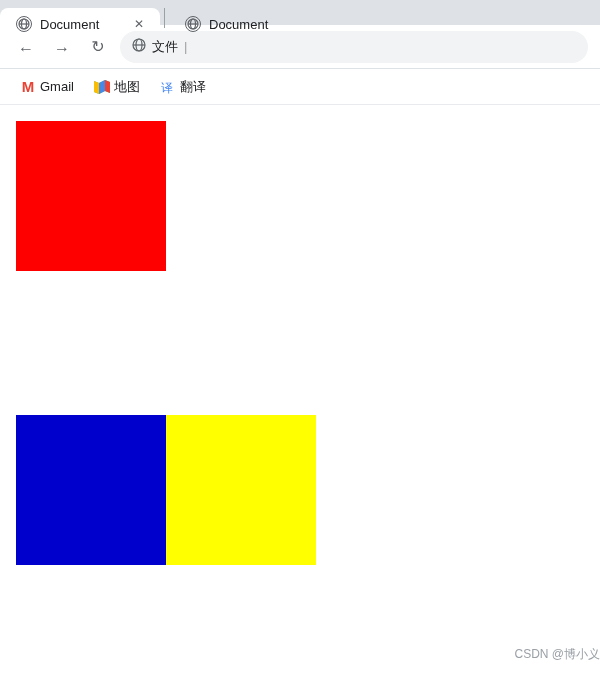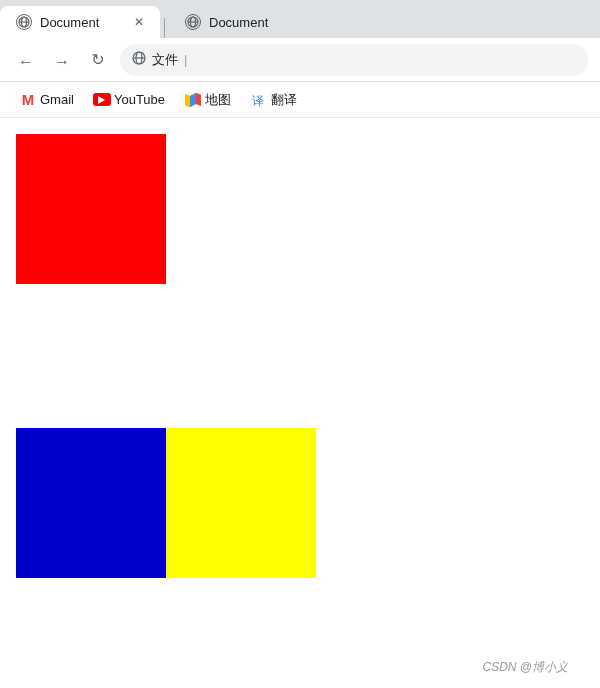--- a/index.html
+++ b/index.html
@@ -18,24 +18,24 @@
 
     
     .browser-chrome {
       background: #dee1e6;
       width: 100%;
     }
 
     
     .tab-bar {
       display: flex;
-      align-items: flex-end;
+      align-items: flex-start;
       padding: 8px 0 0 0;
       background: #dee1e6;
-      height: 38px;
+      height: 25px;
     }
 
     .tab-active {
       background: #fff;
       border-radius: 8px 8px 0 0;
       padding: 6px 16px;
       display: flex;
       align-items: center;
       gap: 8px;
       font-size: 13px;
@@ -188,24 +188,23 @@
       height: 150px;
       background: #ffff00;
       position: absolute;
       top: 310px;
       left: 166px;
     }
 
     .watermark {
       position: absolute;
       bottom: 12px;
-      right: 32px;
+      right: 0;
       font-size: 12px;
       color: #9aa0a6;
-      font-style: italic;
     }
     .gmail-m {
       color: #EA4335;
       font-size: 15px;
       font-weight: bold;
     }
 
     
     .yt-icon {
       width: 18px;
@@ -278,28 +277,20 @@
 
   <div class="bookmarks-bar">
 
     <div class="bookmark-item">
       <span class="bookmark-icon">
         <span class="gmail-m">M</span>
       </span>
       <span>Gmail</span>
     </div>
 
-    <div class="bookmark-item">
-      <span class="bookmark-icon">
-        <span class="yt-icon">
-          <span class="yt-play"></span>
-        </span>
-      </span>
-      <span>YouTube</span>
-    </div>
 
     <div class="bookmark-item">
       <span class="bookmark-icon">
         <svg width="16" height="16" viewBox="0 0 16 16">
           <polygon points="0,2 5,4 11,1 16,3 16,14 11,12 5,15 0,13" fill="#34A853" opacity="0.8"></polygon>
           <polygon points="5,4 5,15 11,12 11,1" fill="#4285F4" opacity="0.9"></polygon>
           <polygon points="0,2 5,4 5,15 0,13" fill="#FBBC04"></polygon>
           <polygon points="11,1 16,3 16,14 11,12" fill="#EA4335"></polygon>
         </svg>
       </span>

